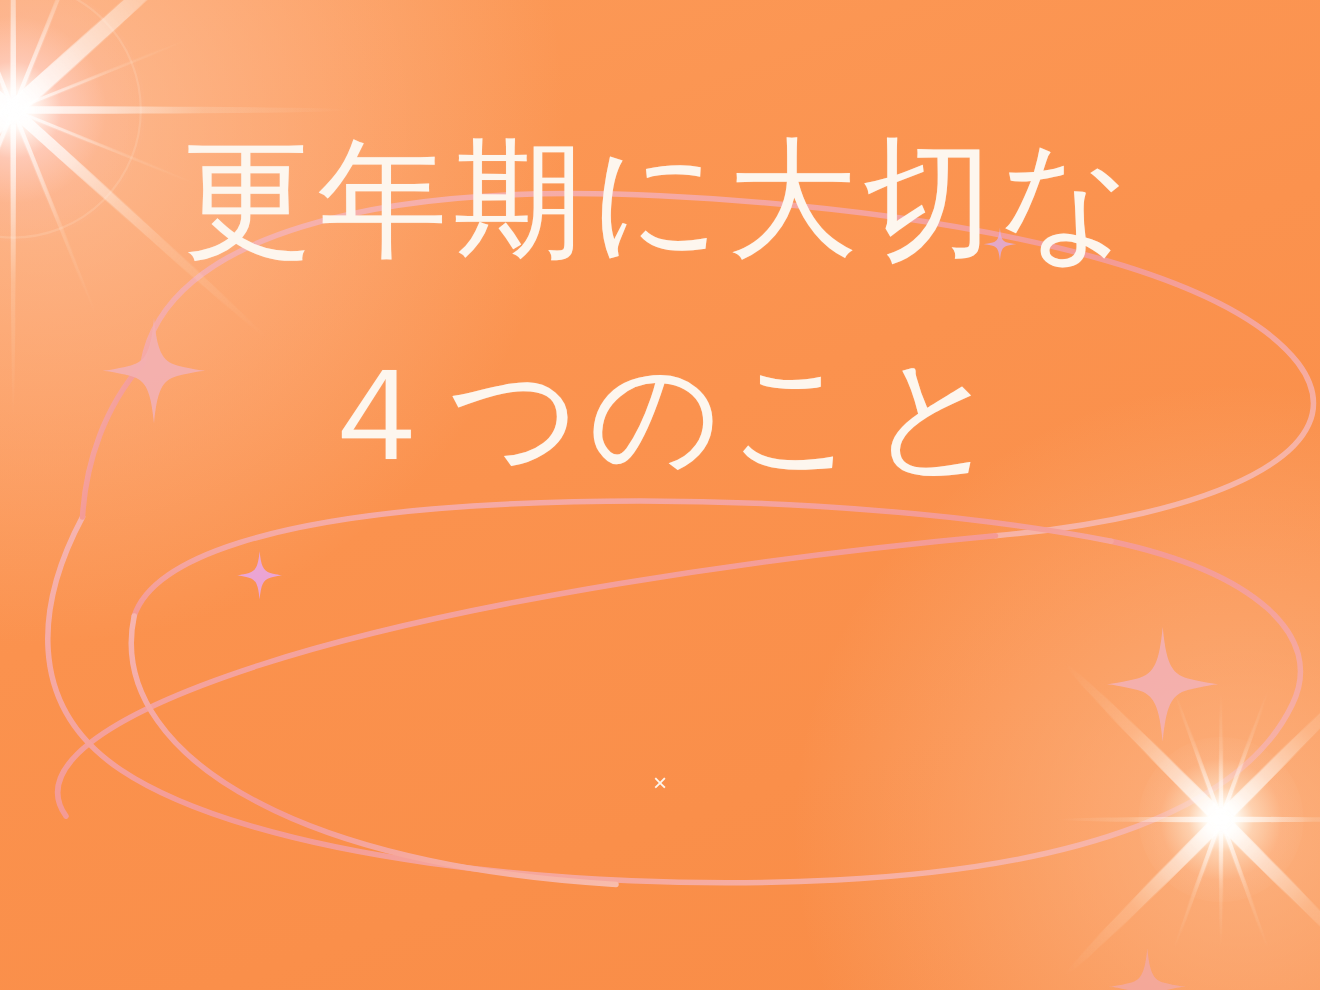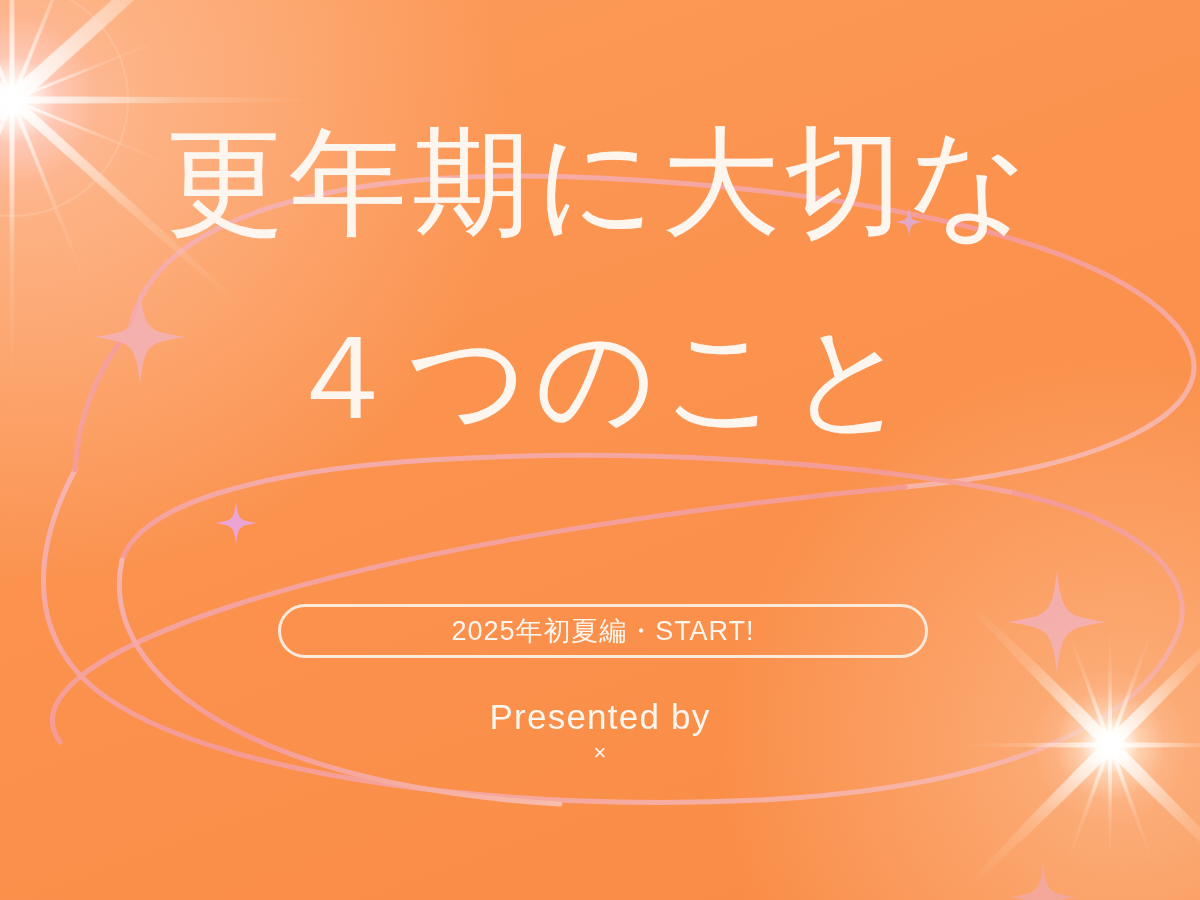--- a/index.html
+++ b/index.html
@@ -242,23 +242,19 @@
     <div class="ray" style="width:250px;height:4px;  transform:translate(-50%,-50%) rotate(70deg);"></div>
   </div>
 
   <div class="content">
 
     <div class="headline l1">更年期に大切な</div>
 
     <div class="headline l2">４つのこと</div>
 
 
-    <div class="pill">
-      <span class="pill-label">2025年初夏編・START!</span>
-    </div>
 
     <div class="credits">
-      <div class="presented">Presented by</div>
       <div class="cross">×</div>
     </div>
 
   </div>
 </div>
 
 </body></html>

